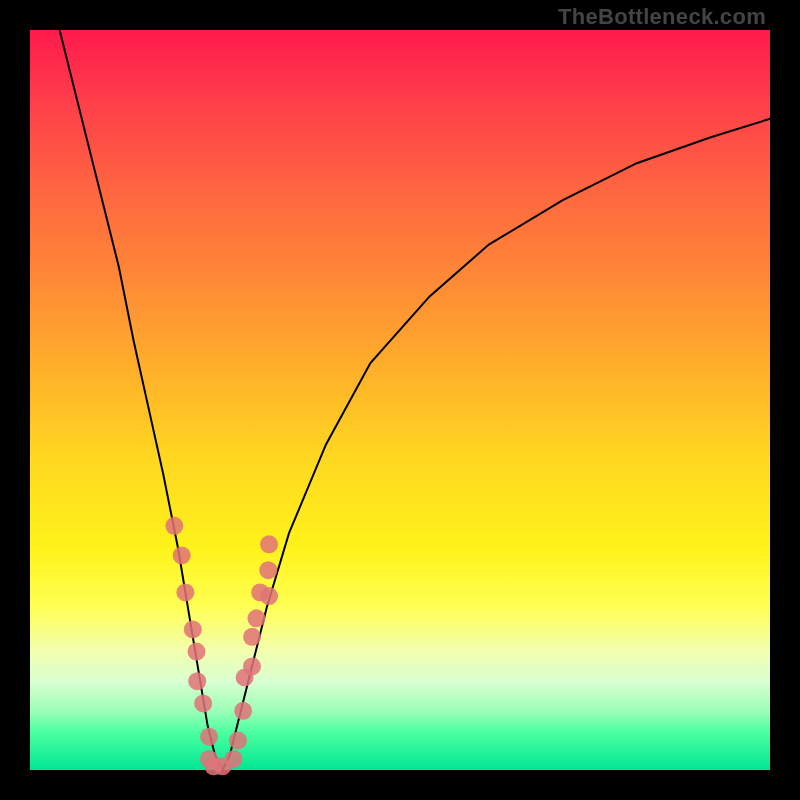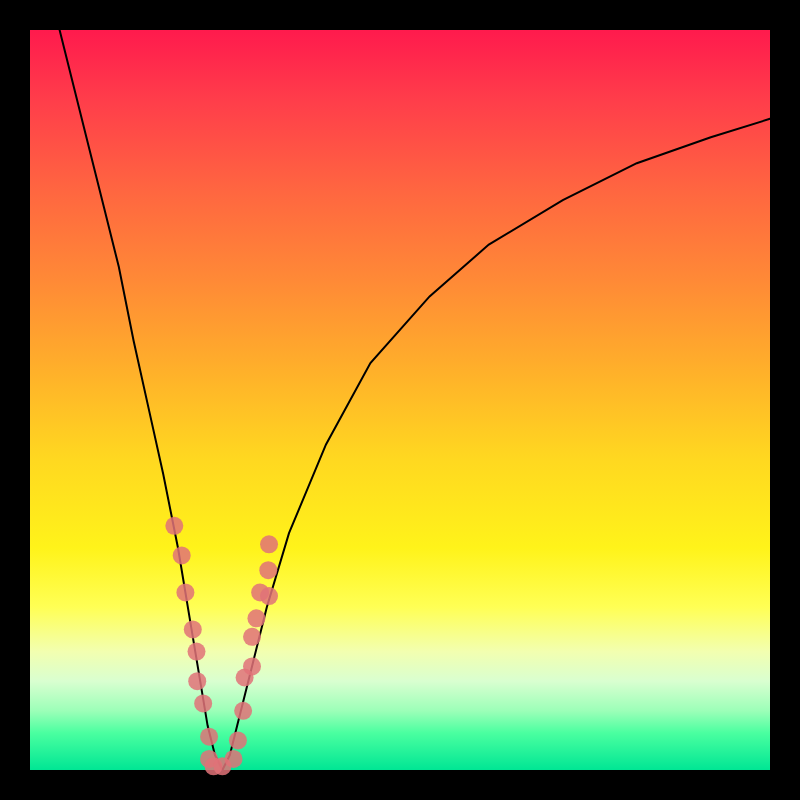--- a/index.html
+++ b/index.html
@@ -57,20 +57,21 @@
     left: 0;
     width: 740px;
     height: 740px;
     overflow: visible;
   }
 </style>
 </head>
 <body>
 
 <div class="frame">
+  <div class="attribution">TheBottleneck.com</div>
 
   <div class="plot-area">
     <svg class="curves" viewBox="0 0 740 740" preserveAspectRatio="none">
       <g id="lines-group">
           <path d="M29.60 0.00 L44.40 59.20 L59.20 118.40 L74.00 177.60 L88.80 236.80 L103.60 310.80 L118.40 377.40 L133.20 444.00 L148.00 518.00 L162.80 606.80 L170.20 651.20 L177.60 695.60 L185.00 725.20 L192.40 740.00" fill="none" stroke="#000000" stroke-width="2" stroke-linecap="round"></path>
           <path d="M192.40 740.00 L199.80 725.20 L207.20 695.60 L222.00 636.40 L236.80 577.20 L259.00 503.20 L296.00 414.40 L340.40 333.00 L399.60 266.40 L458.80 214.60 L532.80 170.20 L606.80 133.20 L680.80 107.30 L740.00 88.80" fill="none" stroke="#000000" stroke-width="2" stroke-linecap="round"></path>
         </g>
       <g id="markers-group">
           <circle cx="144.30" cy="495.80" r="9" fill="#e07278" fill-opacity="0.85"></circle>
           <circle cx="151.70" cy="525.40" r="9" fill="#e07278" fill-opacity="0.85"></circle>

